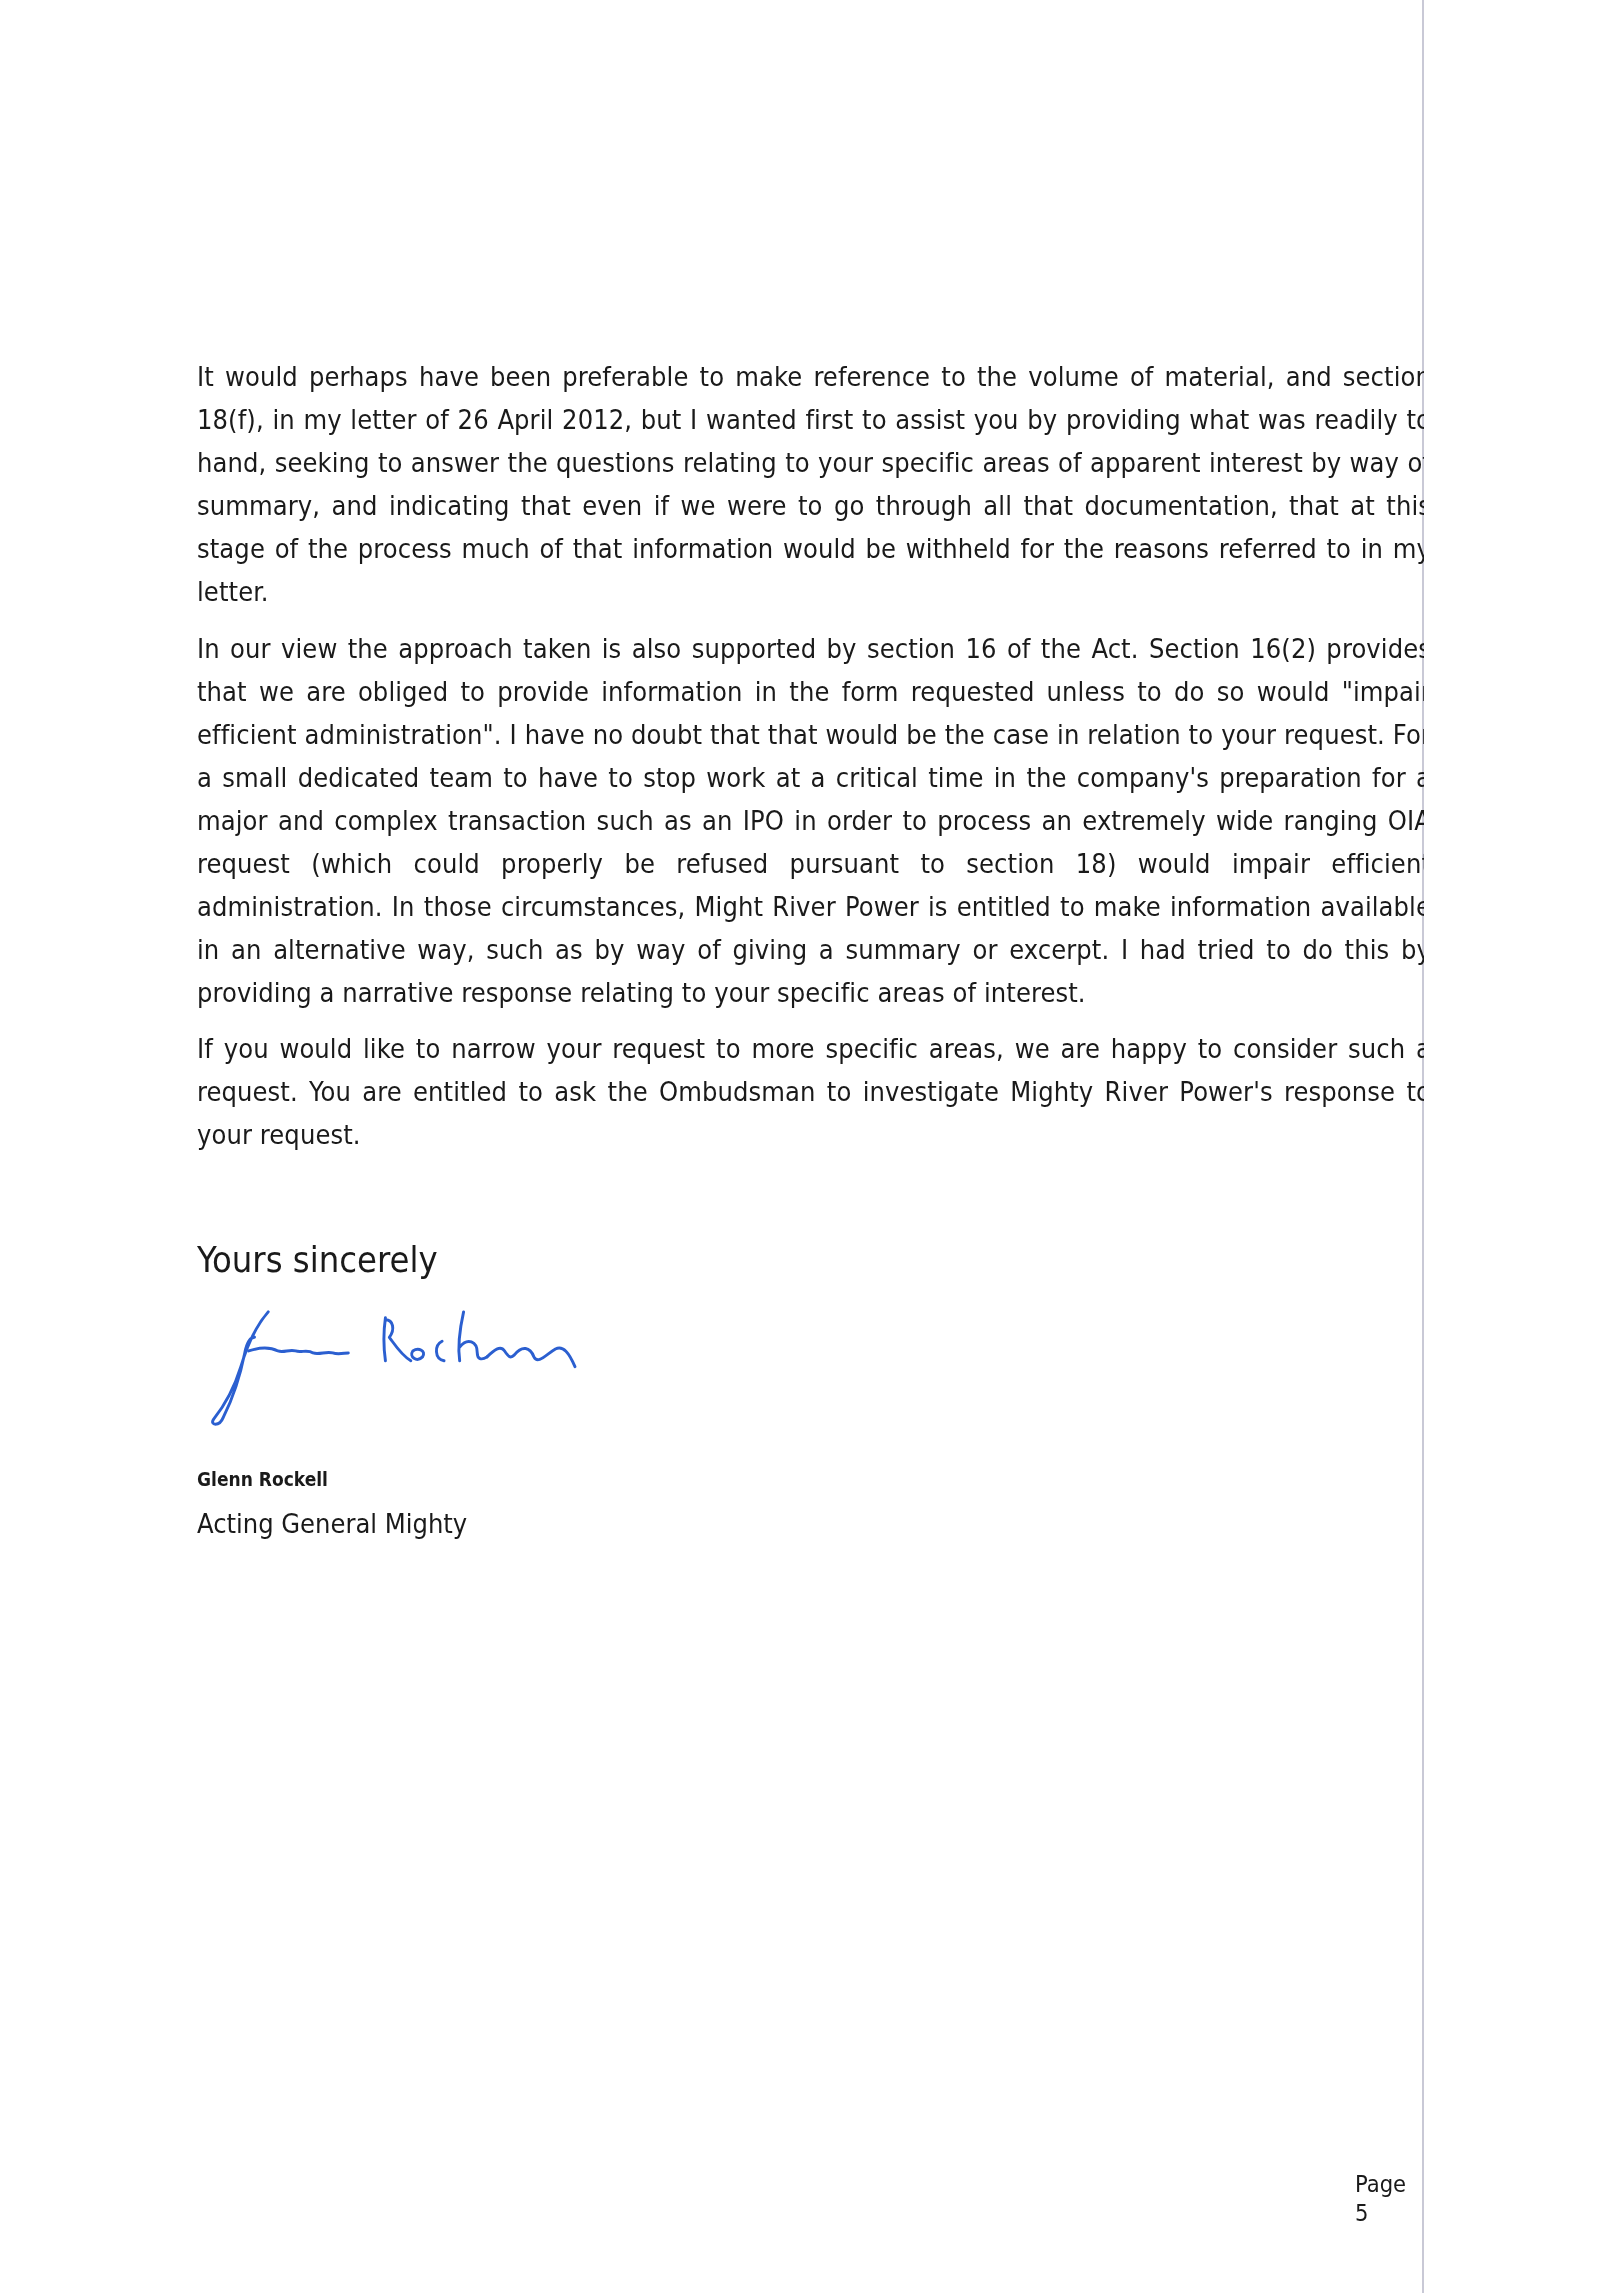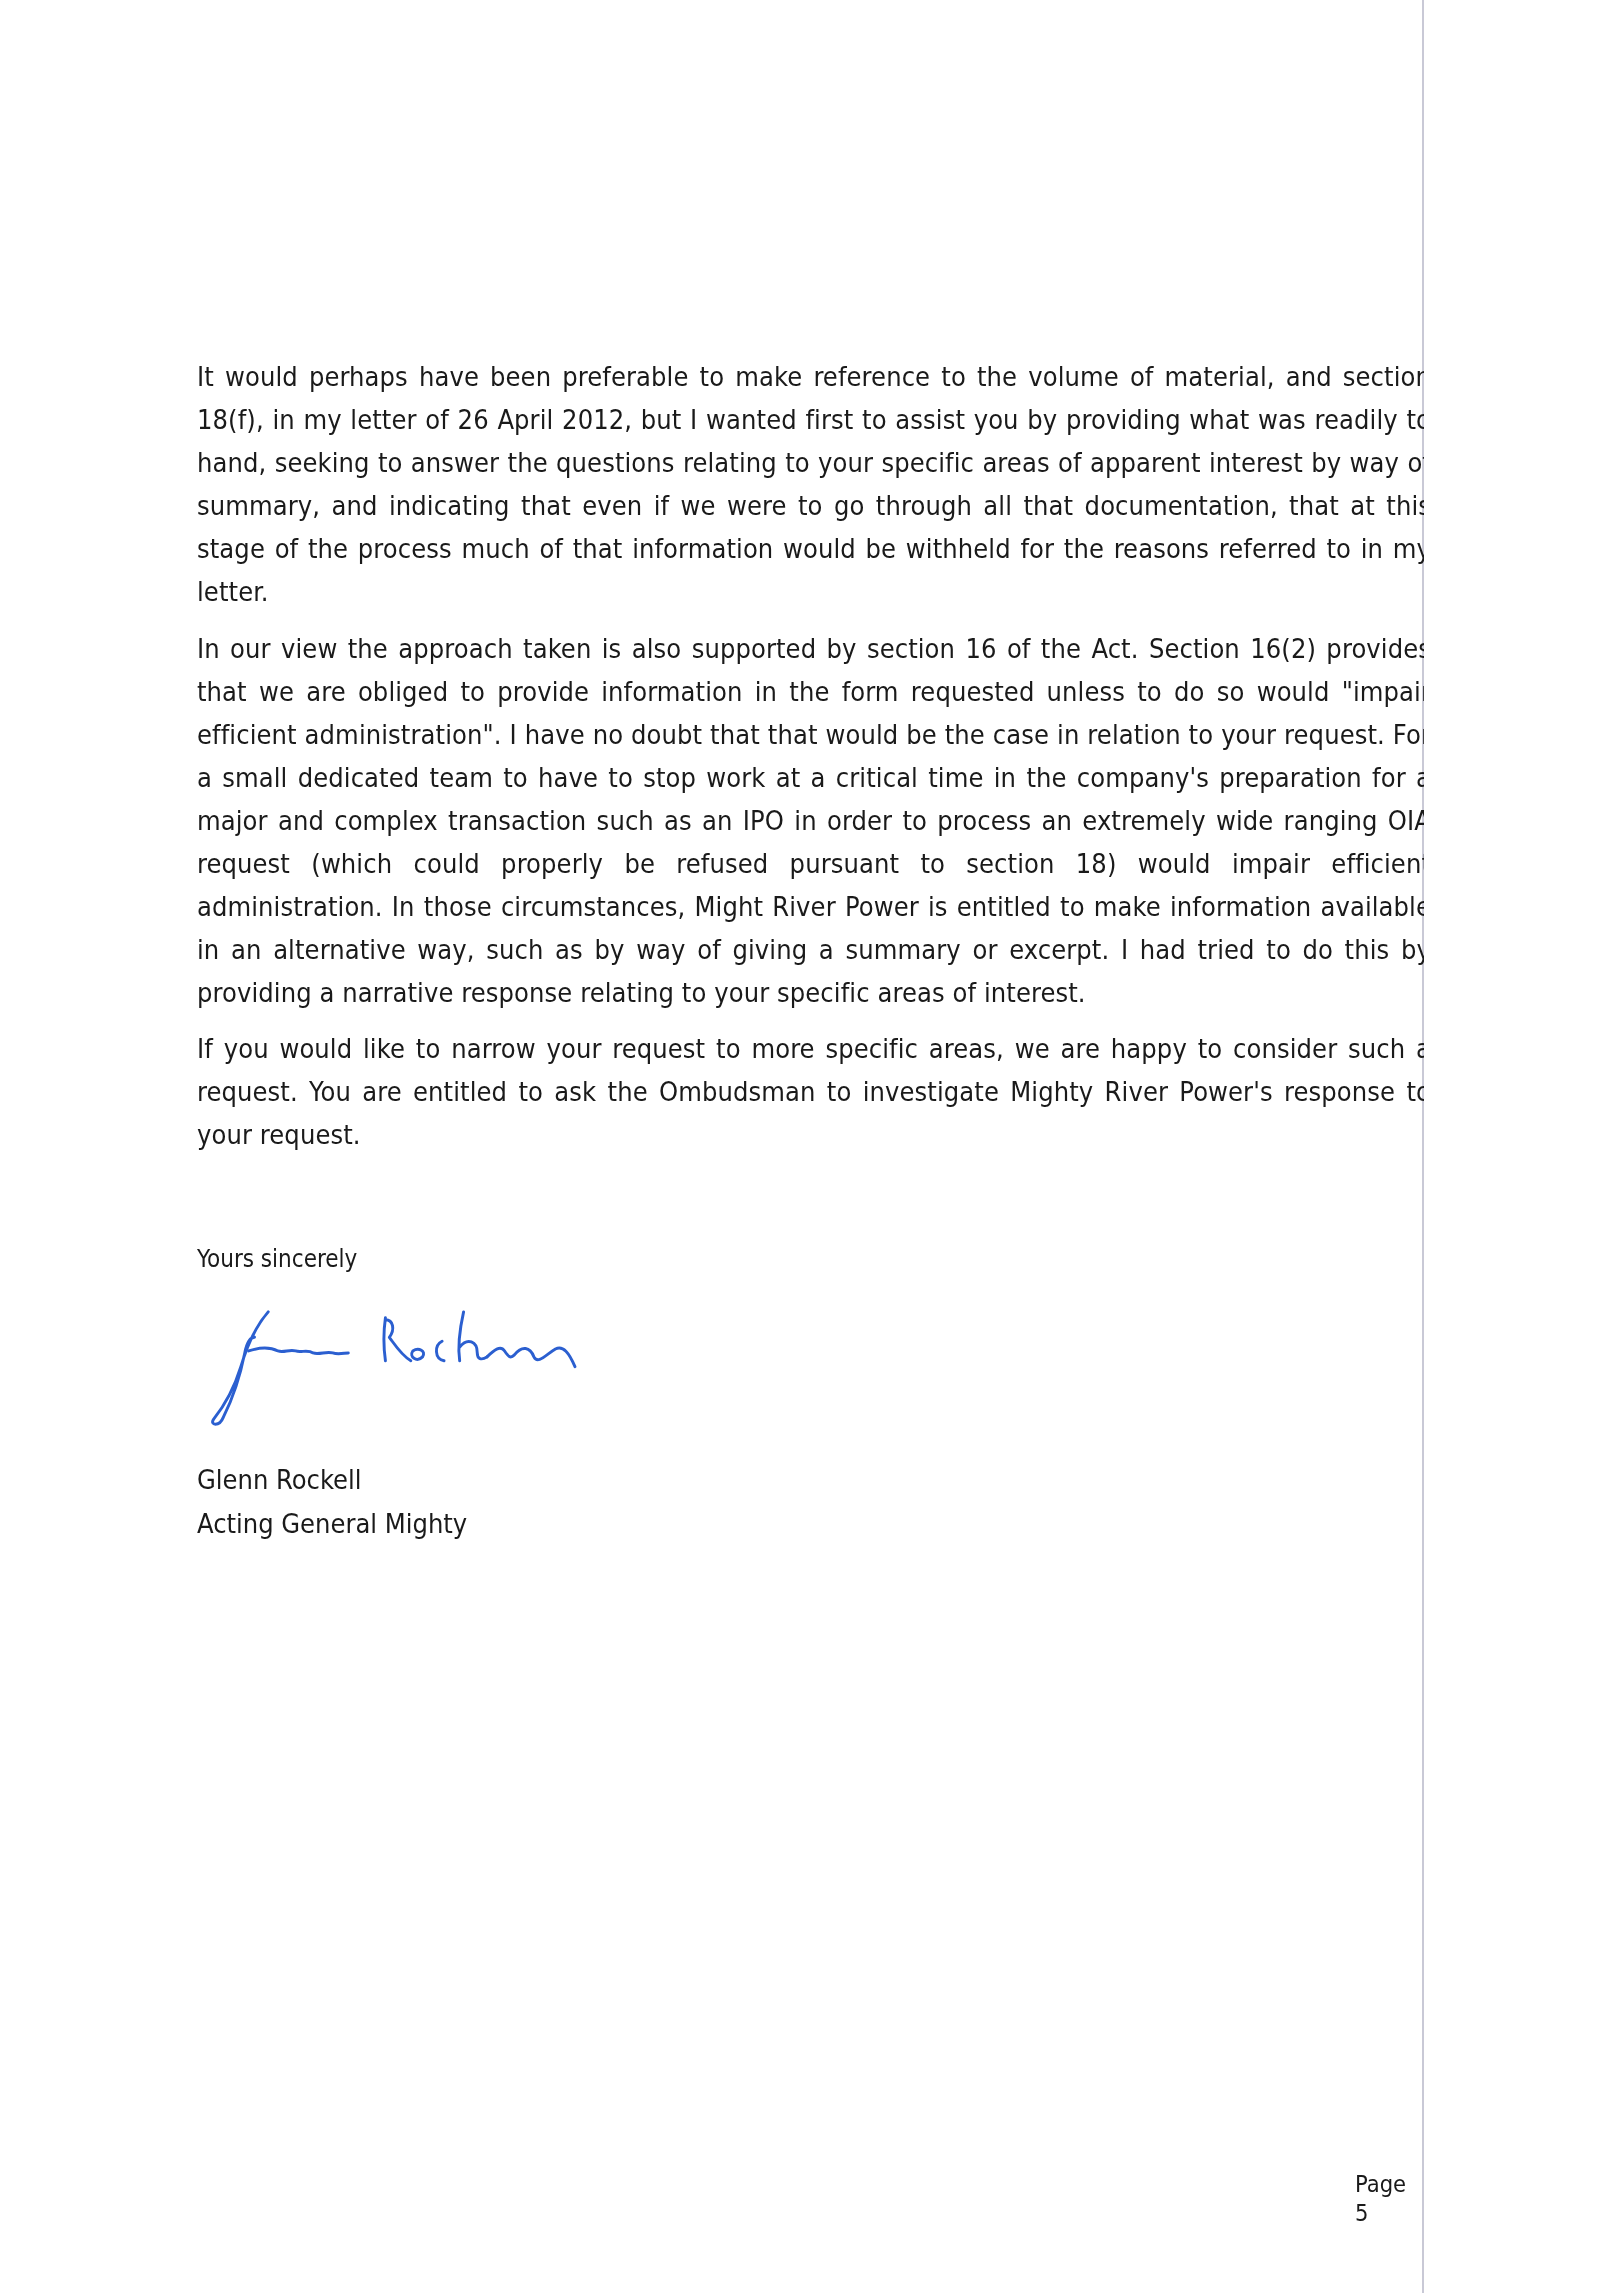--- a/index.html
+++ b/index.html
@@ -35,36 +35,36 @@
       font-size: 27px;
       line-height: 43px;
       text-align: justify;
       letter-spacing: 0.1px;
       font-stretch: condensed;
     }
     .closing {
       position: absolute;
       left: 197px;
       top: 1242px;
-      font-size: 24px;
+      font-size: 36px;
       line-height: 35px;
     }
     .signature {
       position: absolute;
       left: 211px;
       top: 1308px;
       width: 470px;
       height: 127px;
     }
     .signer-name {
       position: absolute;
       left: 197px;
       top: 1462px;
-      font-size: 27px;
-      font-weight: normal;
+      font-size: 19px;
+      font-weight: bold;
       line-height: 35px;
     }
     .signer-title {
       position: absolute;
       left: 197px;
       top: 1506px;
       font-size: 27px;
       line-height: 35px;
     }
     .page-number {

